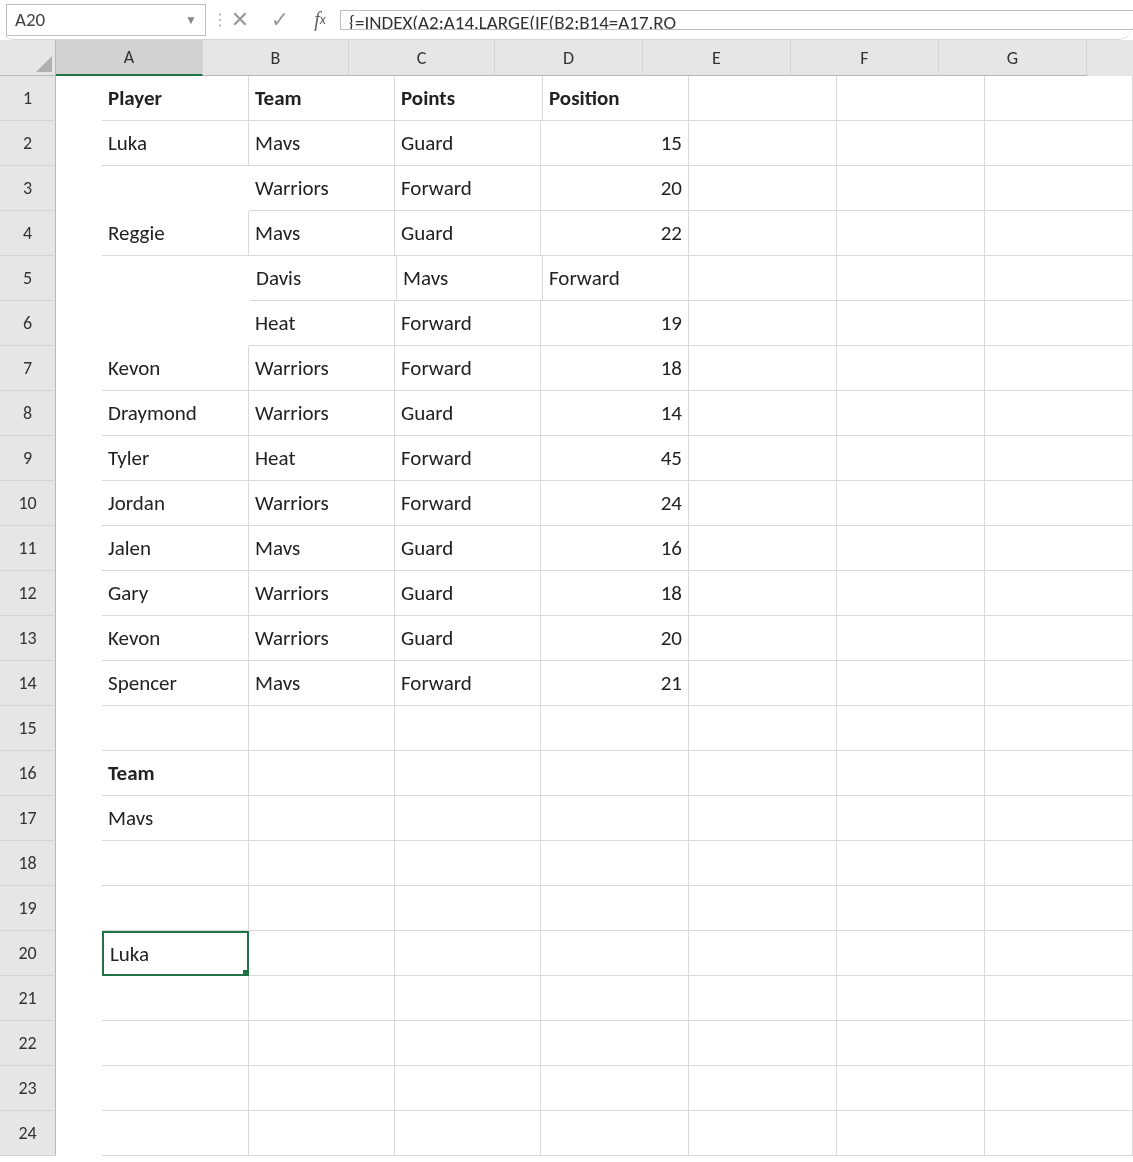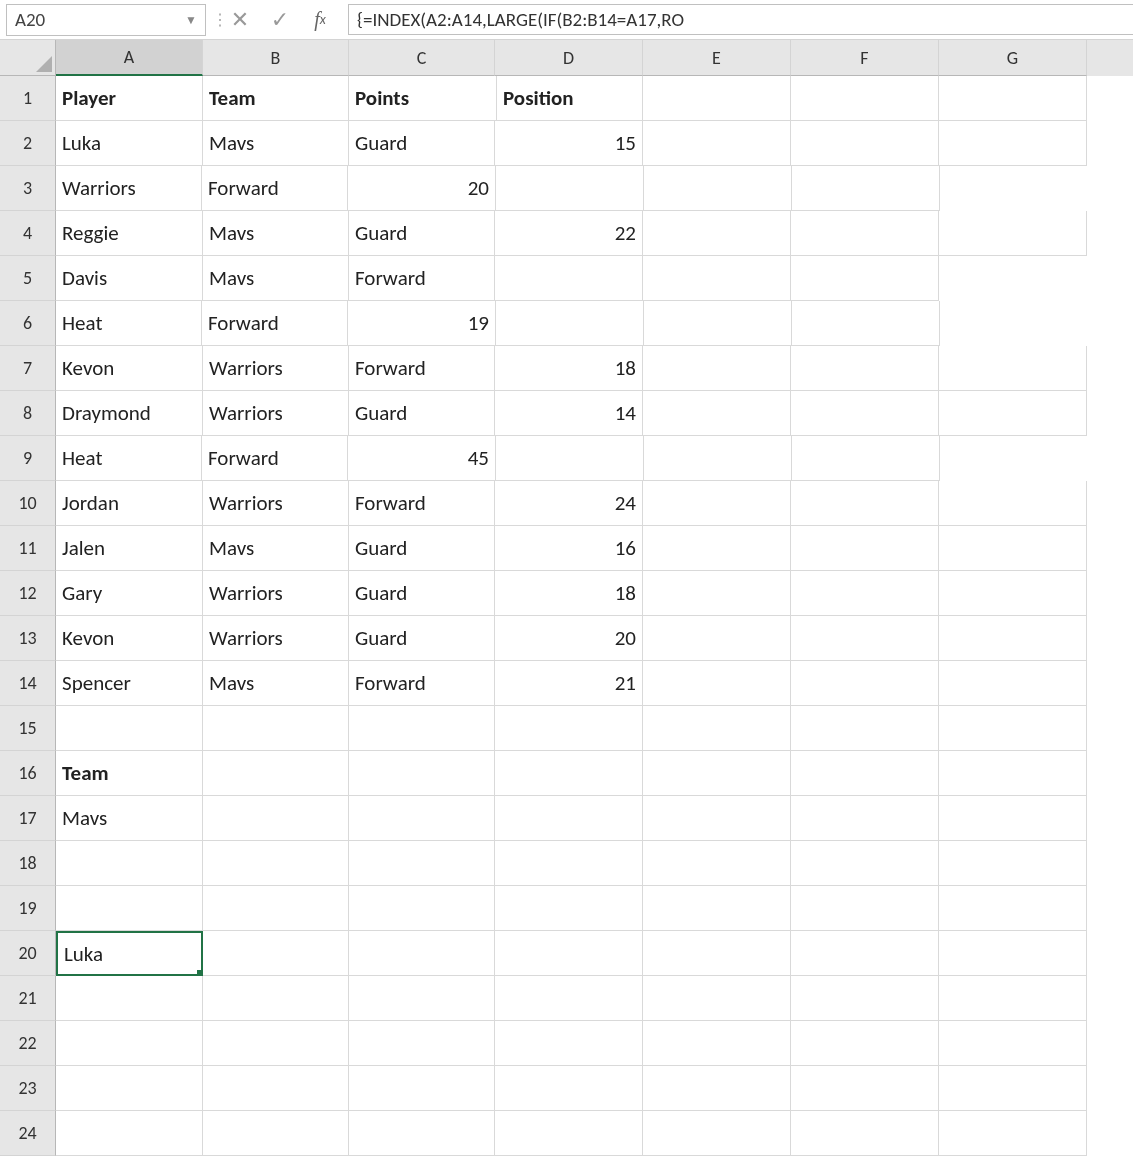--- a/index.html
+++ b/index.html
@@ -11,20 +11,21 @@
     body {
       background: #ffffff;
       overflow: hidden;
     }
     .formula-bar {
       display: flex;
       align-items: center;
       height: 40px;
       border-bottom: 1px solid #d4d4d4;
       background: #ffffff;
+      border-radius: 15px;
     }
     .name-box {
       width: 200px;
       height: 32px;
       margin: 4px 6px;
       border: 1px solid #c0c0c0;
       background: #ffffff;
       display: flex;
       align-items: center;
       padding: 0 8px;
@@ -50,29 +51,28 @@
       align-items: center;
       justify-content: center;
       color: #888;
       font-size: 20px;
     }
     .fb-btn.cancel { color: #999; font-size: 22px; font-weight: 300;}
     .fb-btn.enter { color: #999; font-size: 22px;}
     .fb-btn.fx { font-style: italic; font-family: "Times New Roman", serif; color: #666; font-size: 20px;}
     .formula-input {
       flex: 1;
-      height: 31px;
+      height: 20px;
       border: 1px solid #c0c0c0;
       border-right: none;
       padding: 0 8px;
       font-size: 19px;
       color: #333;
       display: flex;
-      align-items: center;
-      margin-left: 8px;
+      align-items: flex-start;
       overflow: hidden;
       white-space: nowrap;
     }
     .sheet-container {
       display: flex;
     }
     .row-headers {
       display: flex;
       flex-direction: column;
       background: #e6e6e6;
@@ -131,20 +131,21 @@
       background: #d2d2d2;
       border-bottom: 2px solid #217346;
     }
     .grid-rows {
       display: flex;
       flex-direction: column;
     }
     .grid-row {
       display: flex;
       height: 45px;
+      justify-content: flex-end;
     }
     .cell {
       height: 45px;
       border-right: 1px solid #d9d9d9;
       border-bottom: 1px solid #d9d9d9;
       padding: 0 6px;
       display: flex;
       align-items: center;
       font-size: 21px;
       color: #222;
@@ -302,20 +303,21 @@
         <div class="grid-row">
           <div class="cell col-A">Draymond</div>
           <div class="cell col-B">Warriors</div>
           <div class="cell col-C">Guard</div>
           <div class="cell col-D num">14</div>
           <div class="cell col-E"></div>
           <div class="cell col-F"></div>
           <div class="cell col-G"></div>
         </div>
         <div class="grid-row">
+          <div class="cell col-A">Tyler</div>
           <div class="cell col-B">Heat</div>
           <div class="cell col-C">Forward</div>
           <div class="cell col-D num">45</div>
           <div class="cell col-E"></div>
           <div class="cell col-F"></div>
           <div class="cell col-G"></div>
         </div>
         <div class="grid-row">
           <div class="cell col-A">Jordan</div>
           <div class="cell col-B">Warriors</div>

